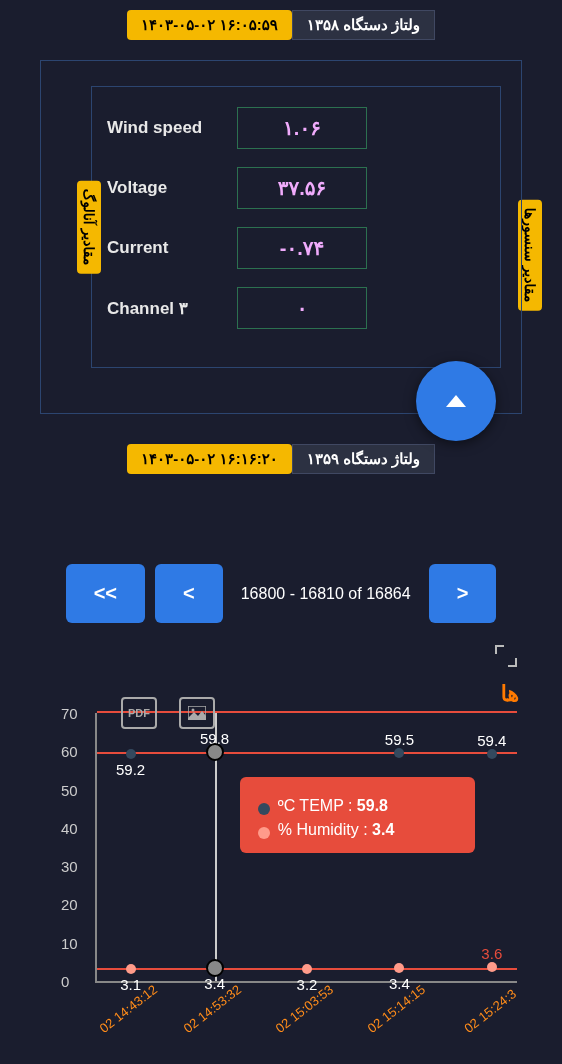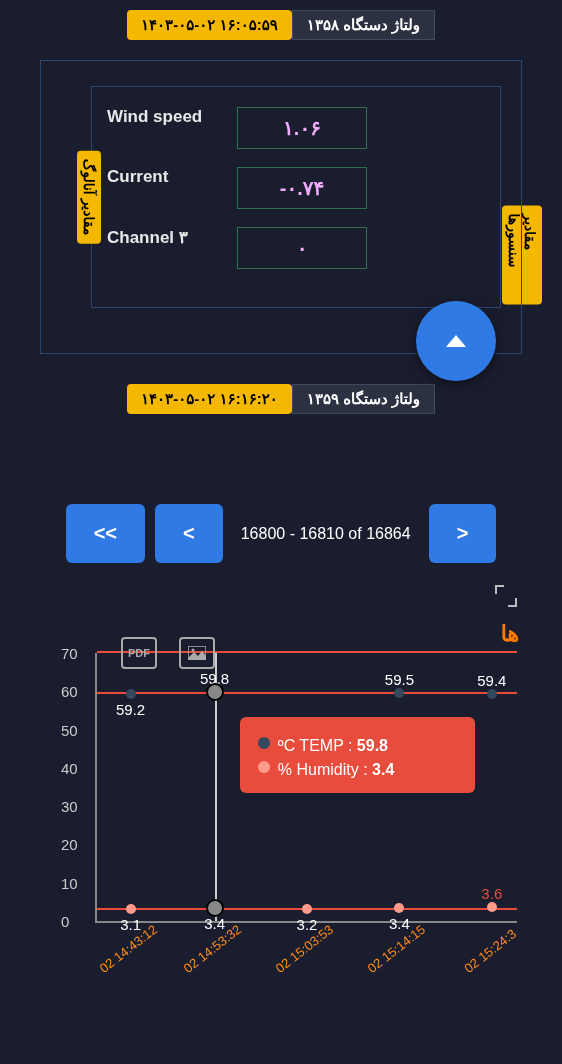--- a/index.html
+++ b/index.html
@@ -5,21 +5,21 @@
 *{box-sizing:border-box;margin:0;padding:0;font-family:Arial,sans-serif}
 body{background:#1a1d2e;width:562px;height:1064px;overflow:hidden;position:relative;color:#fff}
 .badge-row{display:flex;justify-content:center;gap:0;margin-bottom:20px}
 .badge{background:#f5b800;color:#000;font-weight:bold;padding:6px 14px;border-radius:4px;font-size:15px}
 .badge-dark{background:#2c3142;color:#fff;border:1px solid #404862;padding:5px 14px;border-radius:0;font-size:15px;font-weight:bold}
 .panel{border:1px solid #2c4570;padding:25px 20px 45px;position:relative;margin:0 40px}
 .inner-box{border:1px solid #2c4570;padding:20px 15px;position:relative;margin-left:30px}
 .side-label{position:absolute;background:#f5b800;color:#000;font-weight:bold;font-size:14px;padding:8px 4px;writing-mode:vertical-rl;border-radius:4px;top:50%;transform:translateY(-50%)}
 .side-label.left{left:-15px}
 .side-label.far-right{right:20px;top:220px}
-.field-row{display:flex;margin-bottom:18px}
+.field-row{display:flex;align-items:center;margin-bottom:18px}
 .field-label{width:130px;font-size:17px;font-weight:600;color:#e8e8e8}
 .field-value{border:1px solid #2c7050;padding:8px 20px;min-width:130px;text-align:center;font-size:20px;font-weight:bold;color:#f0abfc}
 .fab{position:absolute;right:25px;bottom:-28px;width:80px;height:80px;background:#2f7ae5;border-radius:50%;display:flex;align-items:center;justify-content:center;box-shadow:0 3px 12px rgba(0,0,0,.5);cursor:pointer}
 .fab::after{content:"";border-left:10px solid transparent;border-right:10px solid transparent;border-bottom:12px solid #fff}
 .pager{display:flex;justify-content:center;gap:10px;margin:90px 0 50px}
 .pbtn{background:#2f7ae5;color:#fff;border:none;border-radius:6px;padding:18px 28px;font-size:20px;font-weight:bold;cursor:pointer}
 .ptxt{background:transparent;color:#fff;padding:18px 8px;font-size:16px;display:flex;align-items:center}
 .chart-wrap{margin:0 25px;background:#1a1d2e;position:relative;padding:18px 10px 0}
 .fs-icon{position:absolute;right:20px;top:-28px;width:22px;height:22px;color:#bbb}
 .fs-icon::before,.fs-icon::after{content:"";position:absolute;width:7px;height:7px;border:2px solid #bbb}
@@ -34,21 +34,21 @@
 .pt{position:absolute;width:10px;height:10px;border-radius:50%;transform:translate(-50%,-50%)}
 .lbl{position:absolute;font-size:15px;color:#fff;transform:translate(-50%,-130%);white-space:nowrap}
 .lbl.below{transform:translate(-50%,40%)}
 .vline{position:absolute;width:2px;background:#ccc;top:0;bottom:0}
 .hline-t{position:absolute;left:0;right:0;height:2px;background:#e74c3c;top:14.5%}
 .hline-b{position:absolute;left:0;right:0;height:2px;background:#e74c3c;top:95.2%}
 .topline{position:absolute;left:0;right:0;height:2px;background:#e74c3c;top:-2px}
 .xtick{position:absolute;bottom:-58px;font-size:13px;color:#ff8c1a;transform:translateX(-50%) rotate(-38deg);transform-origin:top left;white-space:nowrap}
 .tooltip{position:absolute;background:#e74c3c;border-radius:6px;padding:14px 18px;color:#fff;font-size:16px;z-index:5;min-width:235px}
 .tooltip .tt-title{font-weight:bold;font-size:18px;margin-bottom:14px}
-.tooltip .trow{display:flex;align-items:flex-start;gap:8px;margin-top:6px;font-size:16px}
+.tooltip .trow{display:flex;align-items:flex-end;gap:8px;margin-top:6px;font-size:16px}
 .dot{width:12px;height:12px;border-radius:50%;display:inline-block}
 .dot.blue{background:#34495e}
 .dot.red{background:#ff9b8a}
 .hl{position:absolute;width:18px;height:18px;border:2px solid #000;background:#888;border-radius:50%;transform:translate(-50%,-50%)}
 </style>
 </head>
 <body>
 
 <div style="height:10px"></div>
 <div class="badge-row">
@@ -58,20 +58,24 @@
 
 <div style="position:relative">
   <div class="side-label far-right" style="top:195px">مقادیر سنسورها</div>
   <div class="panel">
     <div class="inner-box">
       <div class="side-label left">مقادیر آنالوگ</div>
       <div id="fields">
           <div class="field-row">
             <div class="field-label">Wind speed</div>
             <div class="field-value">۱.۰۶</div>
+          </div>
+          <div class="field-row">
+            <div class="field-label">Voltage</div>
+            <div class="field-value">۳۷.۵۶</div>
           </div>
           <div class="field-row">
             <div class="field-label">Current</div>
             <div class="field-value">-۰.۷۴</div>
           </div>
           <div class="field-row">
             <div class="field-label">Channel ۳</div>
             <div class="field-value">۰</div>
           </div>
         </div>

